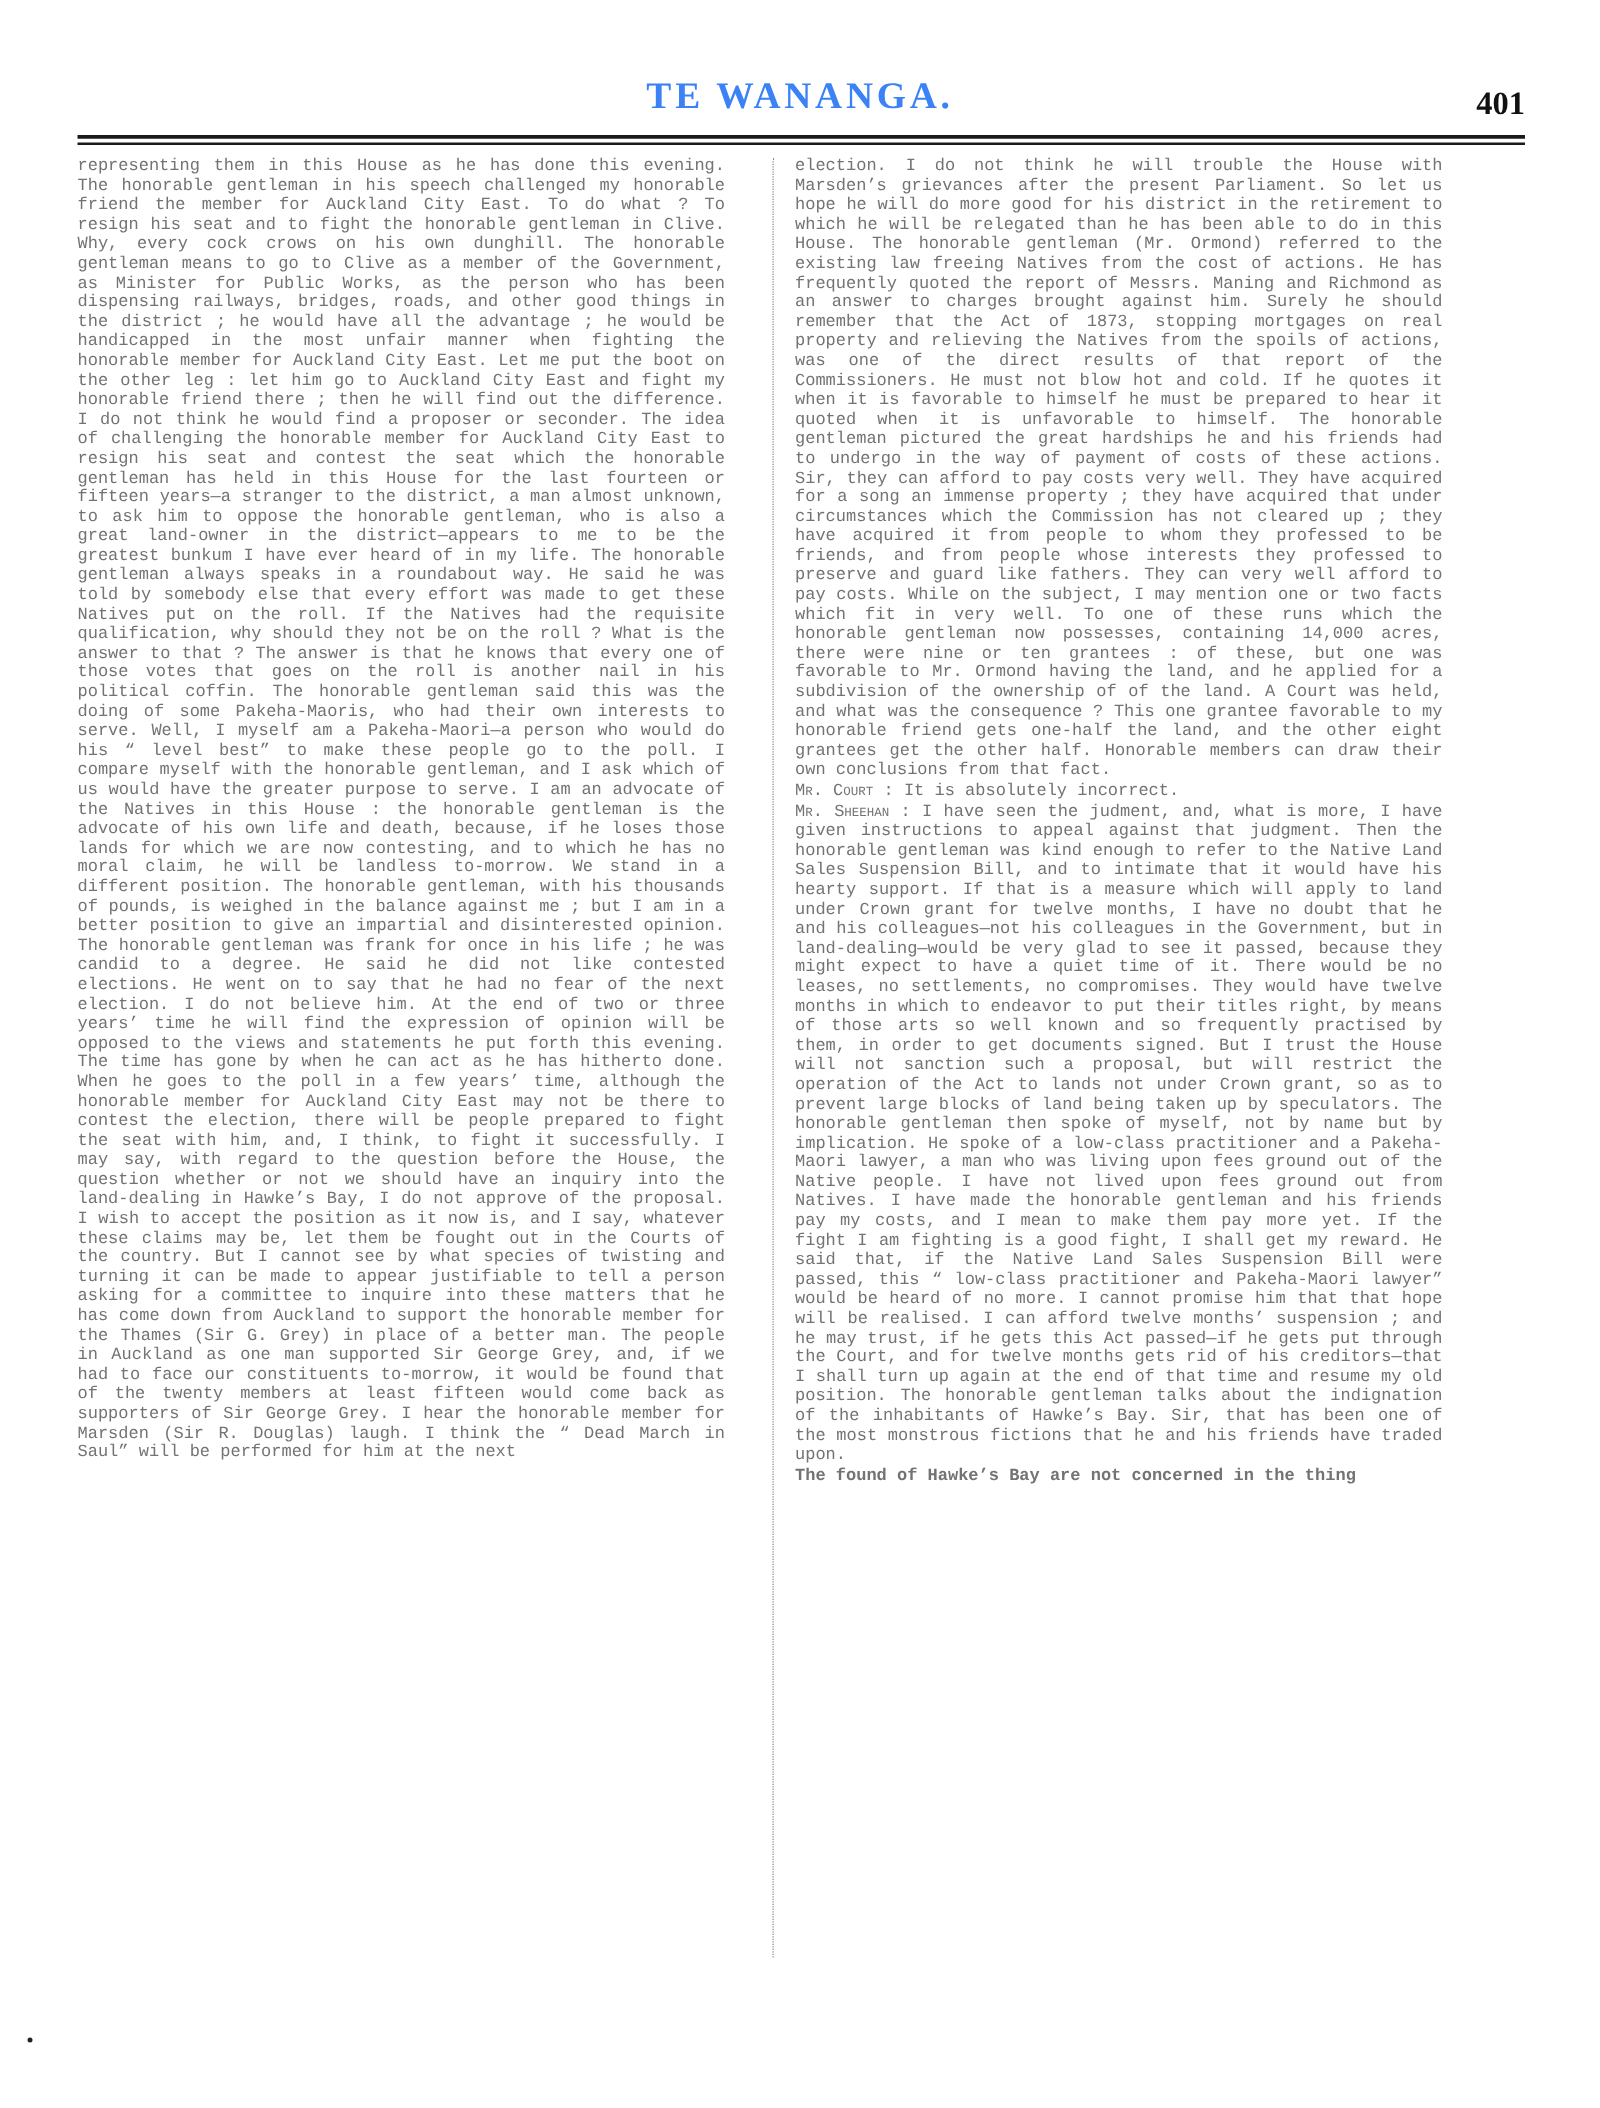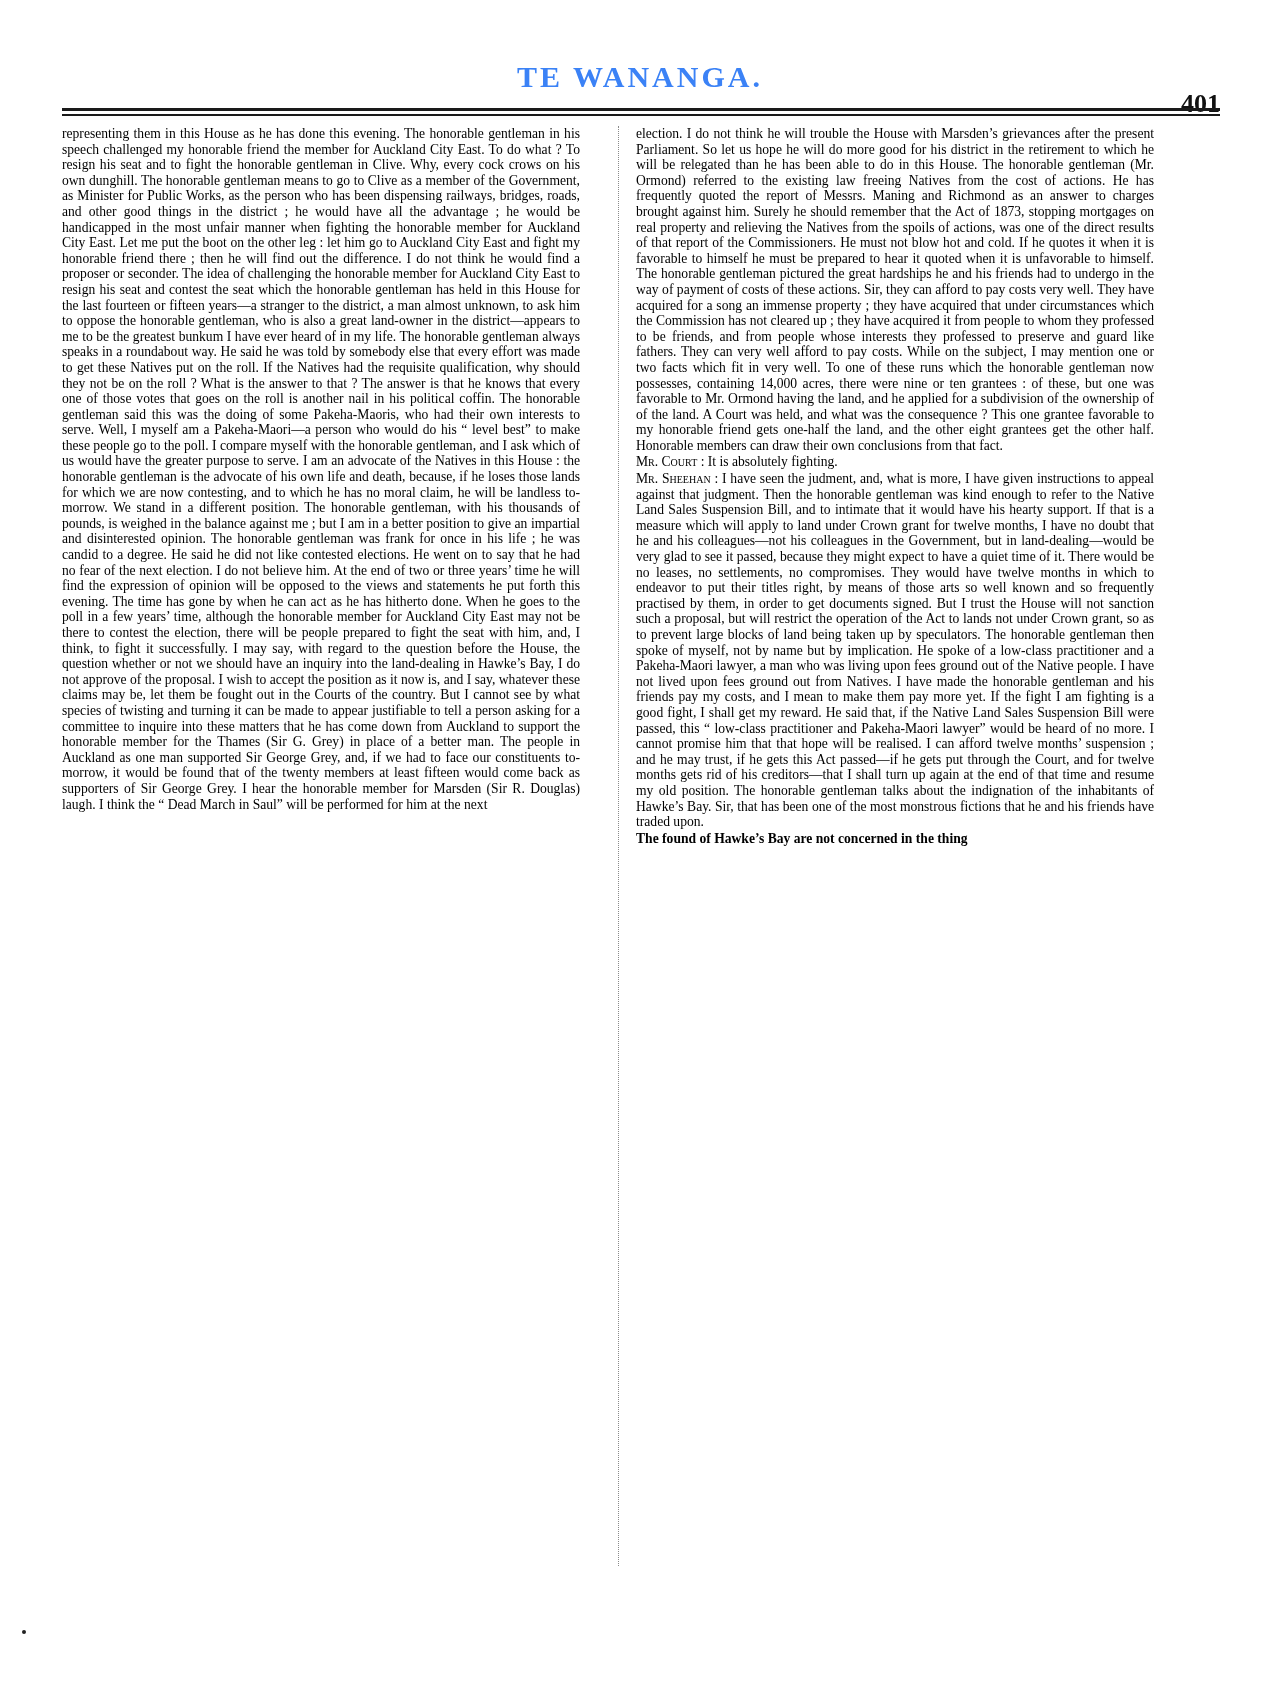--- a/index.html
+++ b/index.html
@@ -41,21 +41,20 @@
     color: #3b82f6;
   }
   .masthead-pageno {
     position: absolute;
     right: 0;
     top: 8px;
     font-family: "Liberation Serif", serif;
     font-weight: bold;
     font-size: 26px;
     color: #111;
-    margin-top: 21px;
   }
   .rule {
     position: absolute;
     left: 62px;
     width: 1158px;
     background: #1a1a1a;
   }
   .rule-1 { top: 108px; height: 3px; }
   .rule-2 { top: 114px; height: 2px; }
 
@@ -67,22 +66,22 @@
     height: 1500px;
   }
   .col {
     position: absolute;
     top: 0;
     width: 518px;
     font-size: 13.6px;
     line-height: 15.6px;
     text-align: justify;
     text-justify: inter-word;
-    color: #000000;
-    font-family: Liberation Serif, serif;
+    color: #737373;
+    font-family: Liberation Mono, monospace;
   }
   .col-left { left: 0; }
   .col-right { left: 574px; }
   .col-divider {
     position: absolute;
     left: 556px;
     top: 0;
     width: 1px;
     height: 1440px;
     border-left: 1px dotted #8a8a8a;
@@ -126,20 +125,20 @@
 
   <div class="columns">
     <div class="col-divider"></div>
 
     <div class="col col-left">
       <p class="para">representing them in this House as he has done this evening. The honorable gentleman in his speech challenged my honorable friend the member for Auckland City East. To do what ? To resign his seat and to fight the honorable gentleman in Clive. Why, every cock crows on his own dunghill. The honorable gentleman means to go to Clive as a member of the Government, as Minister for Public Works, as the person who has been dispensing railways, bridges, roads, and other good things in the district ; he would have all the advantage ; he would be handicapped in the most unfair manner when fighting the honorable member for Auckland City East. Let me put the boot on the other leg : let him go to Auckland City East and fight my honorable friend there ; then he will find out the difference. I do not think he would find a proposer or seconder. The idea of challenging the honorable member for Auckland City East to resign his seat and contest the seat which the honorable gentleman has held in this House for the last fourteen or fifteen years—a stranger to the district, a man almost unknown, to ask him to oppose the honorable gentleman, who is also a great land-owner in the district—appears to me to be the greatest bunkum I have ever heard of in my life. The honorable gentleman always speaks in a roundabout way. He said he was told by somebody else that every effort was made to get these Natives put on the roll. If the Natives had the requisite qualification, why should they not be on the roll ? What is the answer to that ? The answer is that he knows that every one of those votes that goes on the roll is another nail in his political coffin. The honorable gentleman said this was the doing of some Pakeha-Maoris, who had their own interests to serve. Well, I myself am a Pakeha-Maori—a person who would do his “ level best” to make these people go to the poll. I compare myself with the honorable gentleman, and I ask which of us would have the greater purpose to serve. I am an advocate of the Natives in this House : the honorable gentleman is the advocate of his own life and death, because, if he loses those lands for which we are now contesting, and to which he has no moral claim, he will be landless to-morrow. We stand in a different position. The honorable gentleman, with his thousands of pounds, is weighed in the balance against me ; but I am in a better position to give an impartial and disinterested opinion. The honorable gentleman was frank for once in his life ; he was candid to a degree. He said he did not like contested elections. He went on to say that he had no fear of the next election. I do not believe him. At the end of two or three years’ time he will find the expression of opinion will be opposed to the views and statements he put forth this evening. The time has gone by when he can act as he has hitherto done. When he goes to the poll in a few years’ time, although the honorable member for Auckland City East may not be there to contest the election, there will be people prepared to fight the seat with him, and, I think, to fight it successfully. I may say, with regard to the question before the House, the question whether or not we should have an inquiry into the land-dealing in Hawke’s Bay, I do not approve of the proposal. I wish to accept the position as it now is, and I say, whatever these claims may be, let them be fought out in the Courts of the country. But I cannot see by what species of twisting and turning it can be made to appear justifiable to tell a person asking for a committee to inquire into these matters that he has come down from Auckland to support the honorable member for the Thames (Sir G. Grey) in place of a better man. The people in Auckland as one man supported Sir George Grey, and, if we had to face our constituents to-morrow, it would be found that of the twenty members at least fifteen would come back as supporters of Sir George Grey. I hear the honorable member for Marsden (Sir R. Douglas) laugh. I think the “ Dead March in Saul” will be performed for him at the next</p>
     </div>
 
     <div class="col col-right">
       <p class="para"><span>election. I do not think he will trouble the House with Marsden’s grievances after the present Parliament. So let us hope he will do more good for his district in the retirement to which he will be relegated than he has been able to do in this House. The honorable gentleman (Mr. Ormond) referred to the existing law freeing Natives from the cost of actions. He has frequently quoted the report of Messrs. Maning and Richmond as an answer to charges brought against him. Surely he should remember that the Act of 1873, stopping mortgages on real property and relieving the Natives from the spoils of actions, was one of the direct results of that report of the Commissioners. He must not blow hot and cold. If he quotes it when it is favorable to himself he must be prepared to hear it quoted when it is unfavorable to himself. The honorable gentleman pictured the great hardships he and his friends had to undergo in the way of payment of costs of these actions. Sir, they can afford to pay costs very well. They have acquired for a song an immense property ; they have acquired that under circumstances which the Commission has not cleared up ; they have acquired it from people to whom they professed to be friends, and from people whose interests they professed to preserve and guard like fathers. They can very well afford to pay costs. While on the subject, I may mention one or two facts which fit in very well. To one of these runs which the honorable gentleman now possesses, containing 14,000 acres, there were nine or ten grantees : of these, but one was favorable to Mr. Ormond having the land, and he applied for a subdivision of the ownership of of the land. A Court was held, and what was the consequence ? This one grantee favorable to my honorable friend gets one-half the land, and the other eight grantees get the other half. Honorable members can draw their own conclusions from that fact.</span></p>
-      <p class="para"><span class="speaker">Mr. Court :</span><span> It is absolutely fighting.</span></p>
+      <p class="para"><span class="speaker">Mr. Court :</span><span> It is absolutely incorrect.</span></p>
       <p class="para"><span class="speaker">Mr. Sheehan :</span><span> I have seen the judment, and, what is more, I have given instructions to appeal against that judgment. Then the honorable gentleman was kind enough to refer to the Native Land Sales Suspension Bill, and to intimate that it would have his hearty support. If that is a measure which will apply to land under Crown grant for twelve months, I have no doubt that he and his colleagues—not his colleagues in the Government, but in land-dealing—would be very glad to see it passed, because they might expect to have a quiet time of it. There would be no leases, no settlements, no compromises. They would have twelve months in which to endeavor to put their titles right, by means of those arts so well known and so frequently practised by them, in order to get documents signed. But I trust the House will not sanction such a proposal, but will restrict the operation of the Act to lands not under Crown grant, so as to prevent large blocks of land being taken up by speculators. The honorable gentleman then spoke of myself, not by name but by implication. He spoke of a low-class practitioner and a Pakeha-Maori lawyer, a man who was living upon fees ground out of the Native people. I have not lived upon fees ground out from Natives. I have made the honorable gentleman and his friends pay my costs, and I mean to make them pay more yet. If the fight I am fighting is a good fight, I shall get my reward. He said that, if the Native Land Sales Suspension Bill were passed, this “ low-class practitioner and Pakeha-Maori lawyer” would be heard of no more. I cannot promise him that that hope will be realised. I can afford twelve months’ suspension ; and he may trust, if he gets this Act passed—if he gets put through the Court, and for twelve months gets rid of his creditors—that I shall turn up again at the end of that time and resume my old position. The honorable gentleman talks about the indignation of the inhabitants of Hawke’s Bay. Sir, that has been one of the most monstrous fictions that he and his friends have traded upon.</span></p>
       <p class="para bold-line">The found of Hawke’s Bay are not concerned in the thing</p>
     </div>
   </div>
 
   <div class="corner-dot"></div>
 </div>
 
 </body></html>

